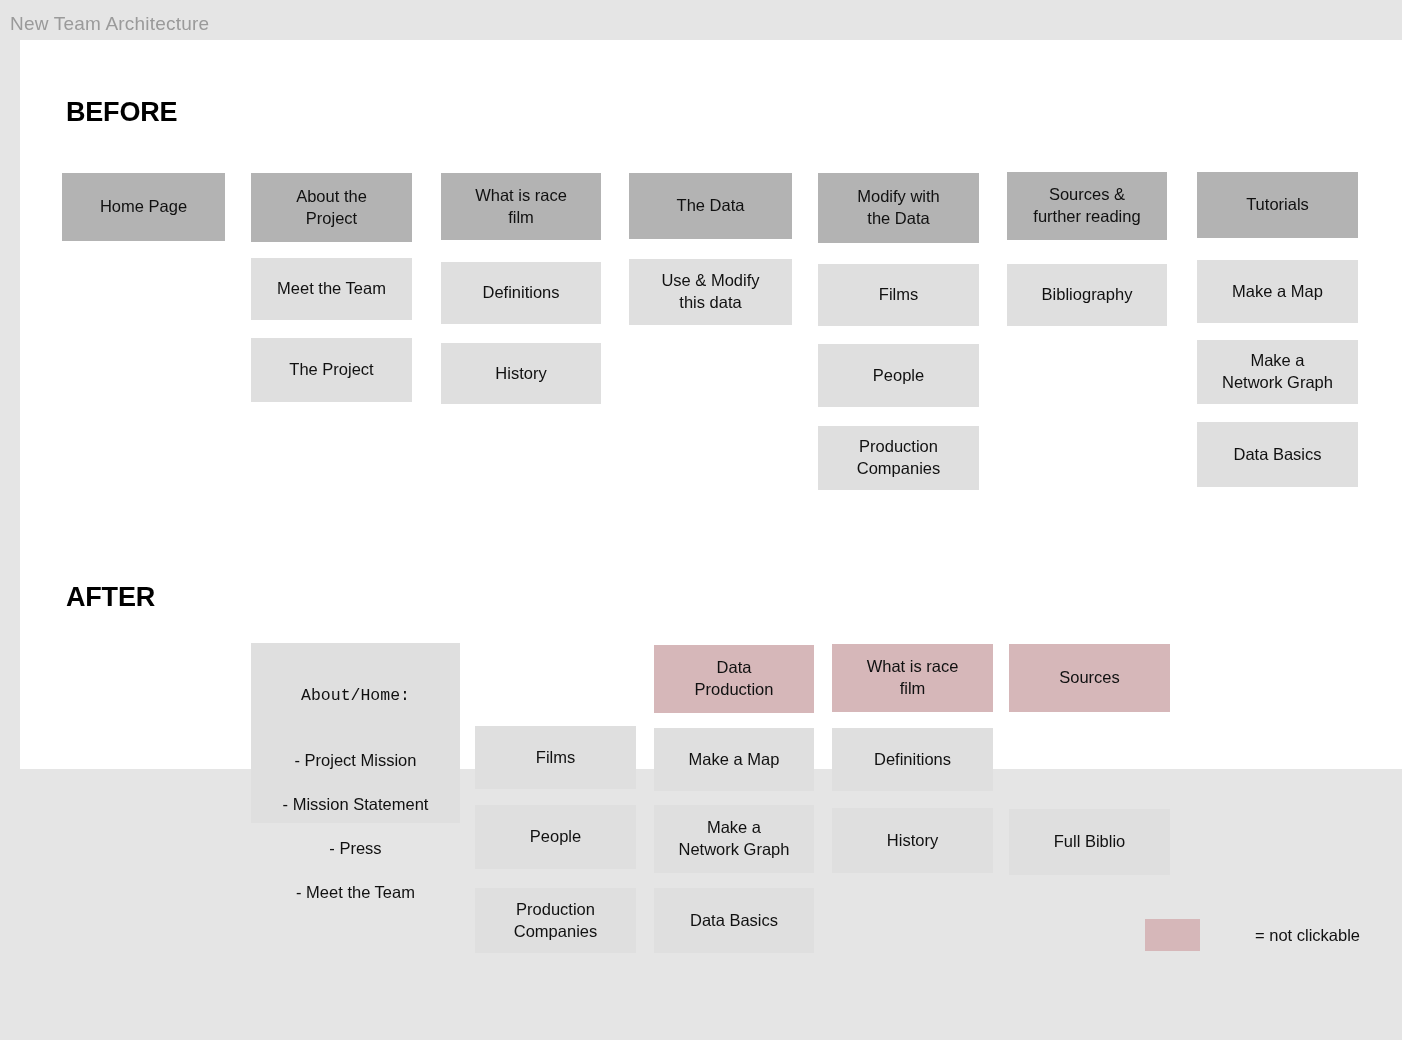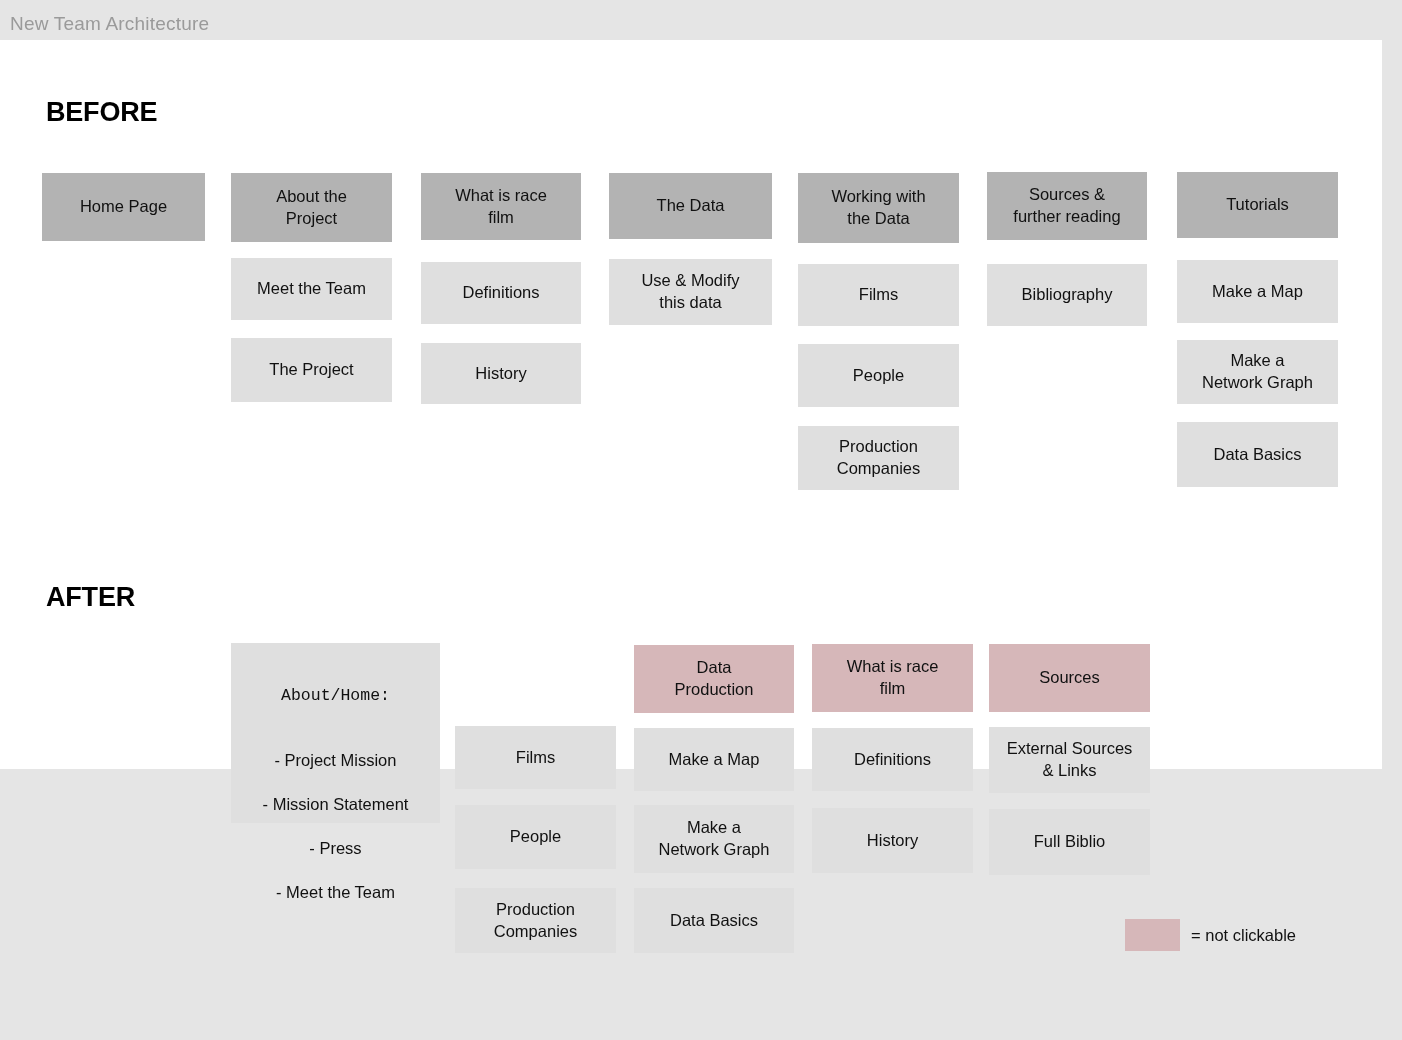--- a/index.html
+++ b/index.html
@@ -23,21 +23,21 @@
     position: absolute;
     left: 10px;
     top: 13px;
     font-size: 19px;
     color: #9a9a9a;
     letter-spacing: 0.2px;
     white-space: nowrap;
   }
   .canvas {
     position: absolute;
-    left: 0;
+    left: 20px;
     top: 40px;
     width: 1382px;
     height: 729px;
     background: #ffffff;
   }
   .section-heading {
     position: absolute;
     font-size: 27px;
     font-weight: bold;
     color: #000000;
@@ -111,21 +111,21 @@
 
     <div class="node top" style="left:421px; top:133px; width:160px; height:67px;">What is race
 film</div>
     <div class="node sub" style="left:421px; top:222px; width:160px; height:62px;">Definitions</div>
     <div class="node sub" style="left:421px; top:303px; width:160px; height:61px;">History</div>
 
     <div class="node top" style="left:609px; top:133px; width:163px; height:66px;">The Data</div>
     <div class="node sub" style="left:609px; top:219px; width:163px; height:66px;">Use &amp; Modify
 this data</div>
 
-    <div class="node top" style="left:798px; top:133px; width:161px; height:70px;">Working with
+    <div class="node top" style="left:798px; top:133px; width:161px; height:70px;">Modify with
 the Data</div>
     <div class="node sub" style="left:798px; top:224px; width:161px; height:62px;">Films</div>
     <div class="node sub" style="left:798px; top:304px; width:161px; height:63px;">People</div>
     <div class="node sub" style="left:798px; top:386px; width:161px; height:64px;">Production
 Companies</div>
 
     <div class="node top" style="left:987px; top:132px; width:160px; height:68px;">Sources &amp;
 further reading</div>
     <div class="node sub" style="left:987px; top:224px; width:160px; height:62px;">Bibliography</div>
 
@@ -156,23 +156,21 @@
     <div class="node sub" style="left:634px; top:765px; width:160px; height:68px;">Make a
 Network Graph</div>
     <div class="node sub" style="left:634px; top:848px; width:160px; height:65px;">Data Basics</div>
 
     <div class="node pink" style="left:812px; top:604px; width:161px; height:68px;">What is race
 film</div>
     <div class="node sub" style="left:812px; top:688px; width:161px; height:63px;">Definitions</div>
     <div class="node sub" style="left:812px; top:768px; width:161px; height:65px;">History</div>
 
     <div class="node pink" style="left:989px; top:604px; width:161px; height:68px;">Sources</div>
-    <div class="node sub" style="left:989px; top:687px; width:161px; height:66px;">External Sources
-&amp; Links</div>
     <div class="node sub" style="left:989px; top:769px; width:161px; height:66px;">Full Biblio</div>
 
-    <div class="legend" style="left:1125px; top:879px;">
+    <div class="legend" style="left:1125px; top:879px;gap:44px;">
       <div class="legend-swatch"></div>
       <div class="legend-label">= not clickable</div>
     </div>
 
   </div>
 </div>
 
 </body></html>

